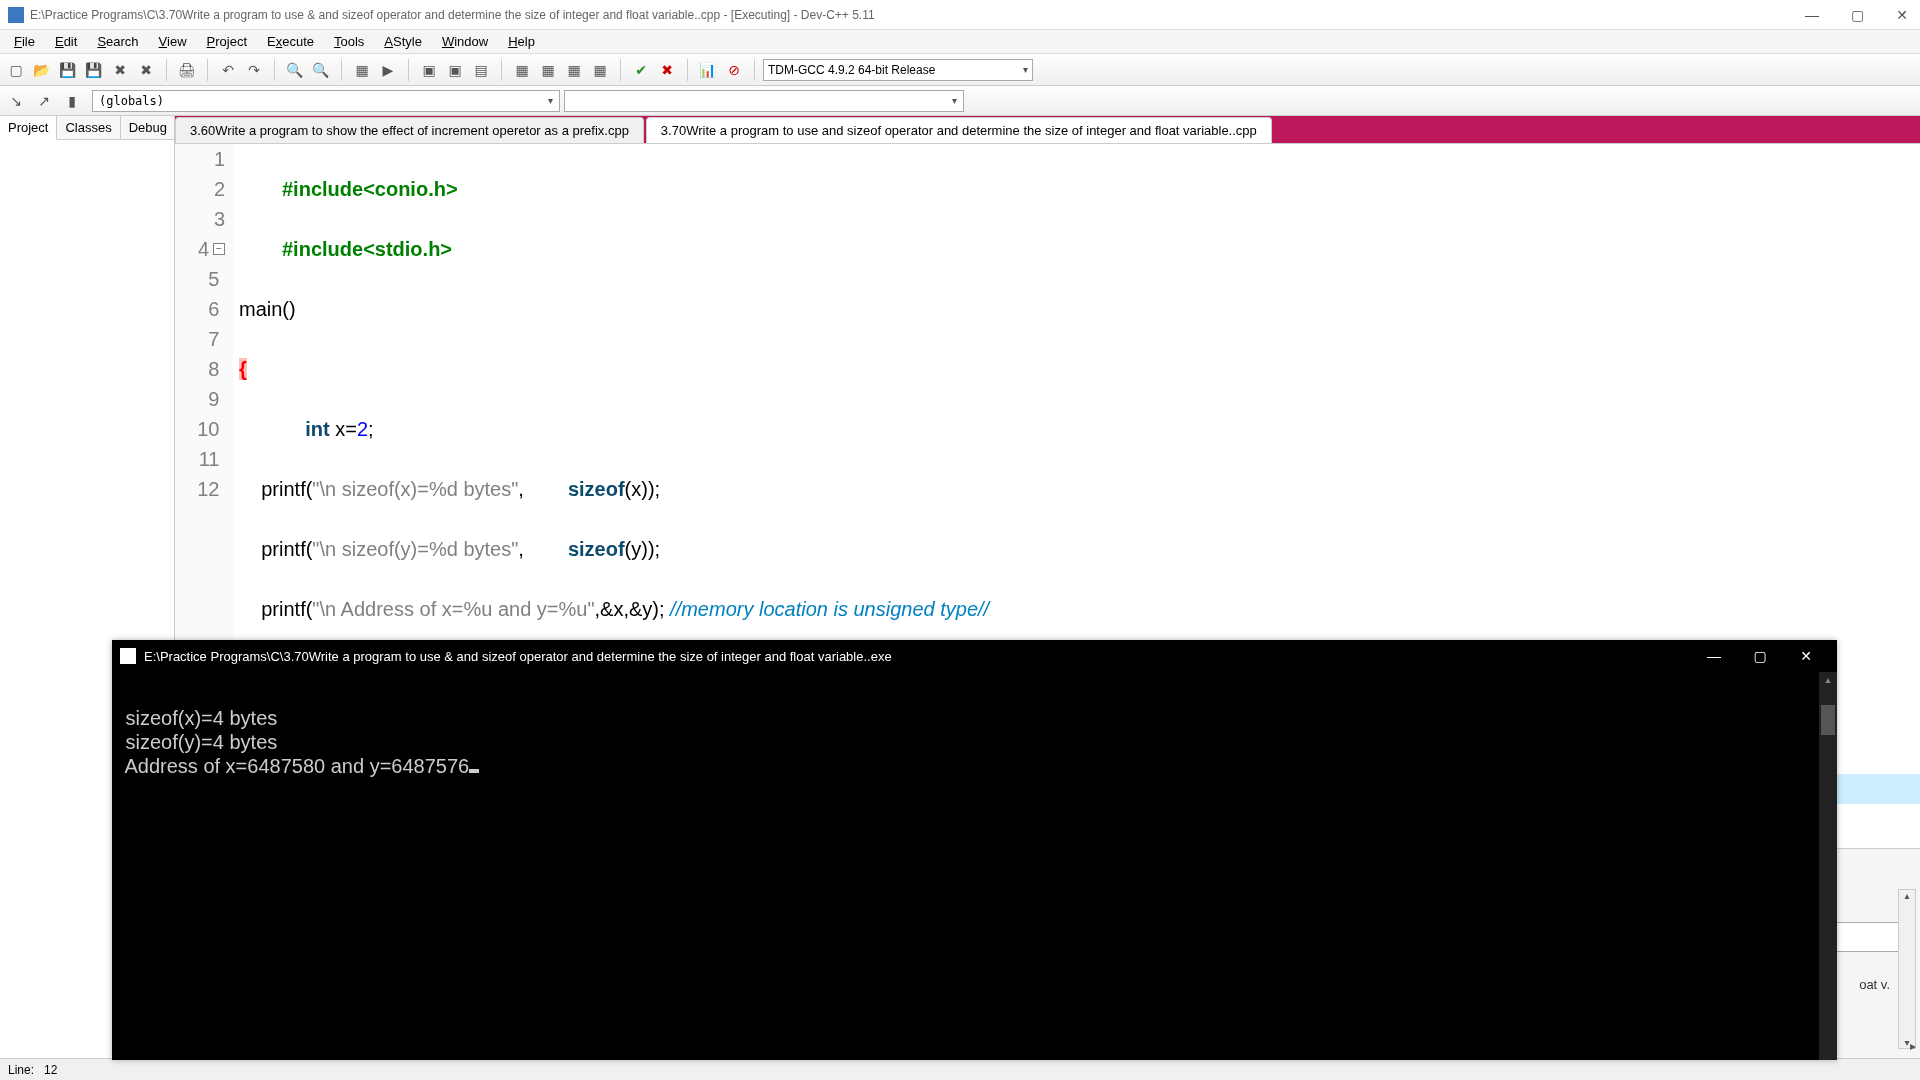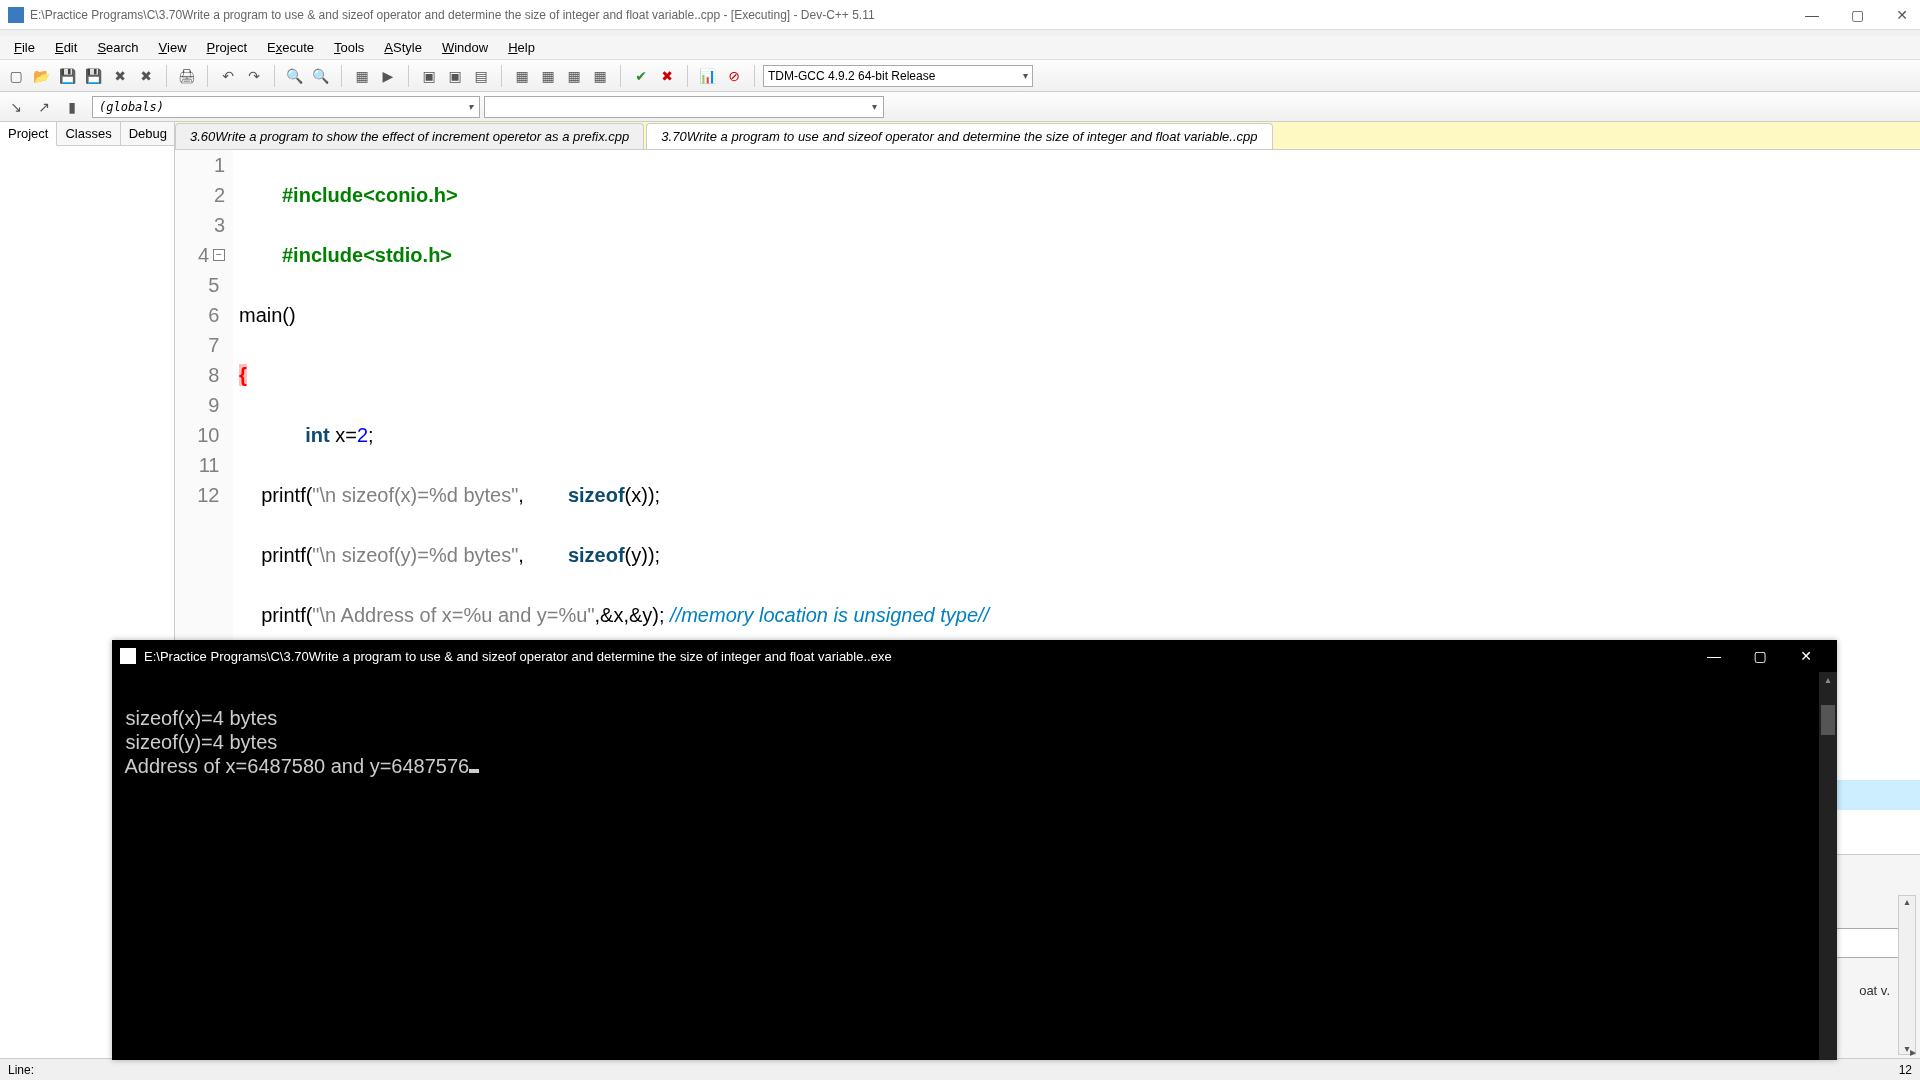--- a/index.html
+++ b/index.html
@@ -6,48 +6,48 @@
 body { width: 1920px; height: 1080px; background: #f0f0f0; overflow: hidden; position: relative; }
 
 
 .title-bar { height: 30px; background: #fff; display: flex; align-items: center; padding: 0 8px; border-bottom: 1px solid #ddd; }
 .title-bar .app-icon { width: 16px; height: 16px; background: #3a7ac0; margin-right: 6px; }
 .title-bar .title-text { font-size: 12px; color: #666; flex: 1; }
 .title-bar .win-controls { display: flex; gap: 24px; }
 .title-bar .win-controls span { font-size: 14px; color: #555; cursor: pointer; padding: 0 4px;}
 
 
-.menu-bar { height: 24px; background: #f5f5f5; display: flex; align-items: center; padding: 0 4px; border-bottom: 1px solid #ddd; margin-top: 6px; }
+.menu-bar { height: 24px; background: #f5f5f5; display: flex; align-items: center; padding: 0 4px; border-bottom: 1px solid #ddd; }
 .menu-item { padding: 2px 10px; font-size: 13px; color: #000; cursor: pointer; }
 .menu-item .ul { text-decoration: underline; }
 
 
 .toolbar { height: 32px; background: linear-gradient(#fdfdfd,#f0f0f0); display: flex; align-items: center; padding: 0 4px; border-bottom: 1px solid #ccc; gap:2px;}
 .toolbar .sep { width: 1px; height: 22px; background: #ccc; margin: 0 6px; }
 .tb-btn { width: 24px; height: 24px; border: 1px solid transparent; border-radius: 2px; display: flex; align-items:center; justify-content:center; cursor:pointer; font-size:14px; color:#555;}
 .tb-select { height: 22px; border: 1px solid #aaa; background:#fff; font-size:12px; padding:0 4px; display:flex; align-items:center; gap:4px; cursor:pointer;text-align:right;}
 .tb-select.long { width: 270px; justify-content: space-between; font-family: Consolas, monospace; }
 .tb-select .arrow { font-size: 10px; color:#555;}
 
 .toolbar2 { height: 30px; background: linear-gradient(#fdfdfd,#f0f0f0); display:flex; align-items:center; padding:0 4px; border-bottom:1px solid #ccc; gap:4px;}
 .combo { height:22px; border:1px solid #aaa; background:#fff; display:flex; align-items:center; justify-content:space-between; padding:0 6px; font-size:12px; cursor:pointer;}
-.combo.c1 { width: 388px; font-style: italic; }
+.combo.c1 { width: 468px; }
 .combo.c2 { width: 400px; }
 .combo .arrow { font-size:10px; color:#555;}
 
 
 .main { display: flex; height: calc(100% - 30px - 24px - 32px - 30px - 22px); }
 .sidebar { width: 175px; background:#fff; border-right:1px solid #ccc; }
 .sidebar-tabs { display:flex; border-bottom:1px solid #ccc; background:#f7f7f7; }
 .sidebar-tab { padding:4px 8px; font-size:13px; border-right:1px solid #ccc; cursor:pointer;}
 .sidebar-tab.active { background:#fff; border-bottom:1px solid #fff; margin-bottom:-1px;}
 .sidebar-content { background:#fff; flex:1; }
 
 .editor-area { flex:1; display:flex; flex-direction:column; background:#fff; position:relative;}
-.file-tabs { height: 28px; background:#fef9c3; border-bottom:1px solid #ccc; display:flex; align-items:flex-end;font-style:italic;}
+.file-tabs { height: 28px; background:#be185d; border-bottom:1px solid #ccc; display:flex; align-items:flex-end;}
 .file-tab { padding:5px 14px; font-size:13px; border:1px solid #ccc; border-bottom:none; background:#f0f0f0; margin-right:2px; cursor:pointer; white-space:nowrap; border-top-left-radius:4px; border-top-right-radius:4px;}
 .file-tab.active { background:#fff; }
 
 .code-editor { flex:1; display:flex; font-family: Consolas, "Courier New", monospace; font-size: 20px; line-height: 30px; overflow:hidden;}
 .gutter { width: 58px; text-align:right; padding-right:8px; color:#808080; user-select:none; background:#fafafa;}
 .gutter .gline { height:30px; display:flex; justify-content:flex-end; align-items:center; gap:4px;}
 .fold-icon { width:12px; height:12px; border:1px solid #808080; display:inline-flex; align-items:center; justify-content:center; font-size:10px; line-height:1; font-family:sans-serif; color:#555; background:#fff;}
 .code { flex:1; white-space:pre; }
 .code .line { height:30px; padding-left:6px;}
 .code .line.hl { background: #cceeff; }
@@ -64,21 +64,21 @@
 .bottom-tab .ic { display:inline-block; width:14px; height:14px; vertical-align:middle; }
 .abort-btn { margin-top:8px; padding:6px 30px; font-size:13px; background:#eee; border:1px solid #ccc; color:#888; cursor:default;}
 .big-input { margin-top:8px; height:30px; width:100%; border:1px solid #aaa; background:#fff;}
 .chk { margin-top:10px; display:flex; align-items:center; gap:6px; font-size:13px;}
 .chk input { width:14px; height:14px; border:1px solid #999;}
 .truncated-text { position:absolute; right:30px; top:128px; font-size:13px; color:#333; white-space:nowrap;}
 .vscroll-stub { position:absolute; right:4px; top:40px; width:18px; height:160px; background:#f0f0f0; border:1px solid #ccc; display:flex; flex-direction:column; justify-content:space-between; align-items:center; font-size:10px; color:#555;}
 .hscroll-stub { position:absolute; right:4px; bottom:4px; width:30px; height:16px; display:flex; align-items:center; justify-content:flex-end; font-size:12px; color:#555;}
 
 
-.status-bar { position:absolute; bottom:0; left:0; right:0; height:22px; background:#f0f0f0; border-top:1px solid #ccc; display:flex; align-items:center; padding:0 8px; font-size:12px; gap:10px;justify-content:space-between;}
+.status-bar { position:absolute; bottom:0; left:0; right:0; height:22px; background:#f0f0f0; border-top:1px solid #ccc; display:flex; align-items:center; padding:0 8px; font-size:12px; gap:10px;}
 
 
 .console-win { position:absolute; left:112px; top:640px; width:1725px; height:420px; background:#000; box-shadow:0 0 6px rgba(0,0,0,0.3); }
 .console-title { height:32px; background:#000; display:flex; align-items:center; padding:0 8px; }
 .console-title .cicon { width:16px; height:16px; background:#fff; margin-right:8px; display:inline-block;}
 .console-title .ctext { color:#fff; font-size:13px; flex:1; }
 .console-controls { display:flex; }
 .console-controls span { width:46px; height:32px; display:flex; align-items:center; justify-content:center; color:#fff; font-size:14px; cursor:pointer;}
 .console-body { position:relative; font-family:Consolas,"Courier New",monospace; font-size:20px; color:#ccc; padding:12px 8px; white-space:pre; }
 .console-body .cursor { display:inline-block; width:10px; height:4px; background:#ccc; margin-left:0; vertical-align:baseline;}

